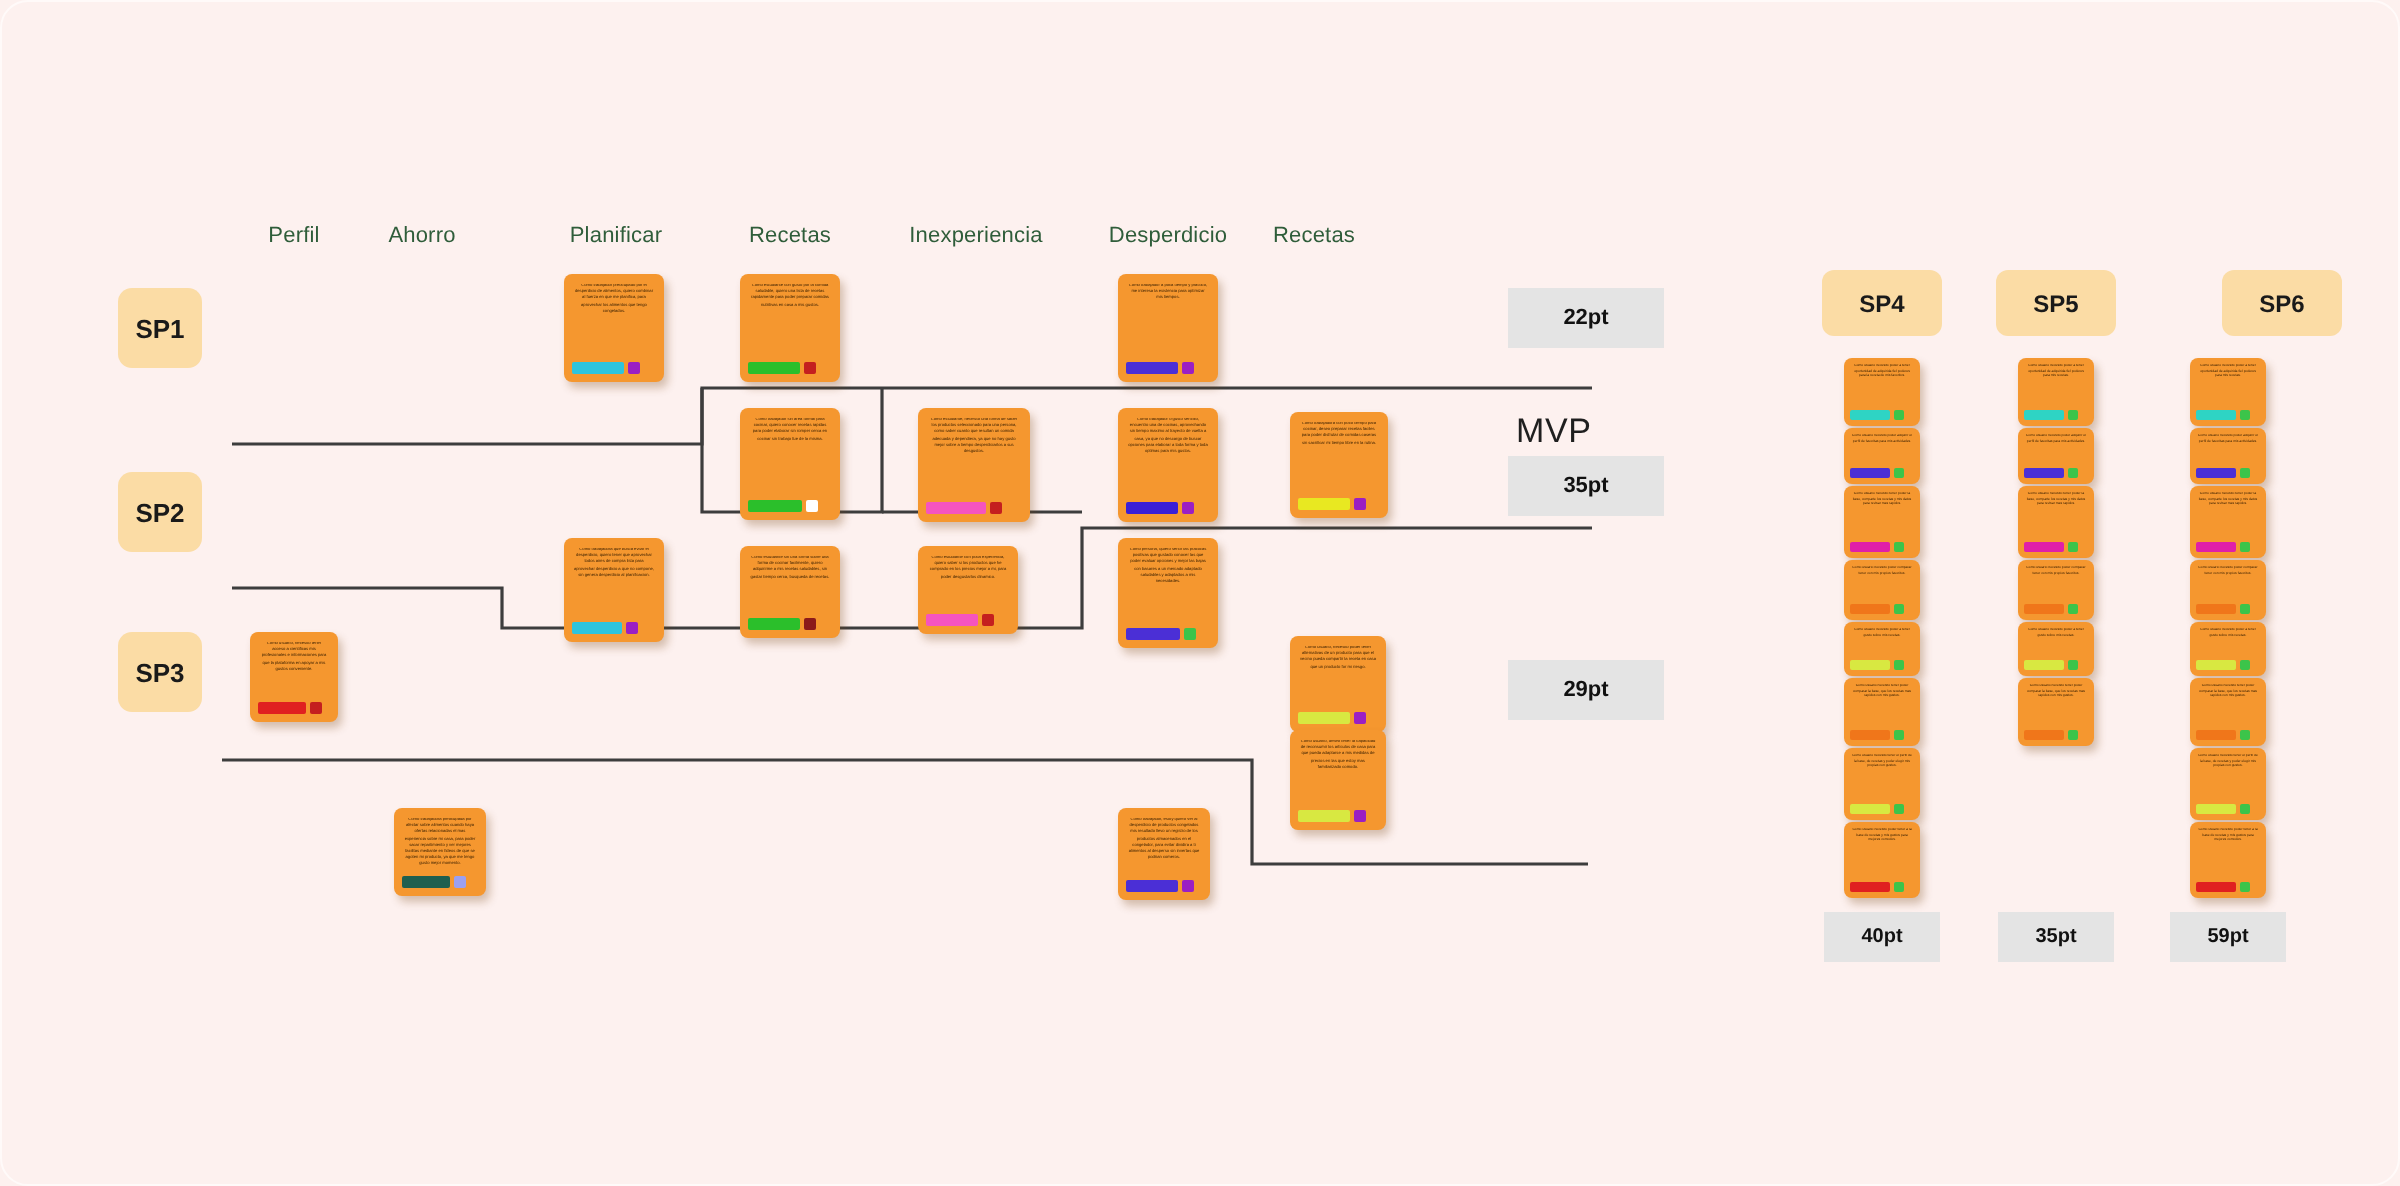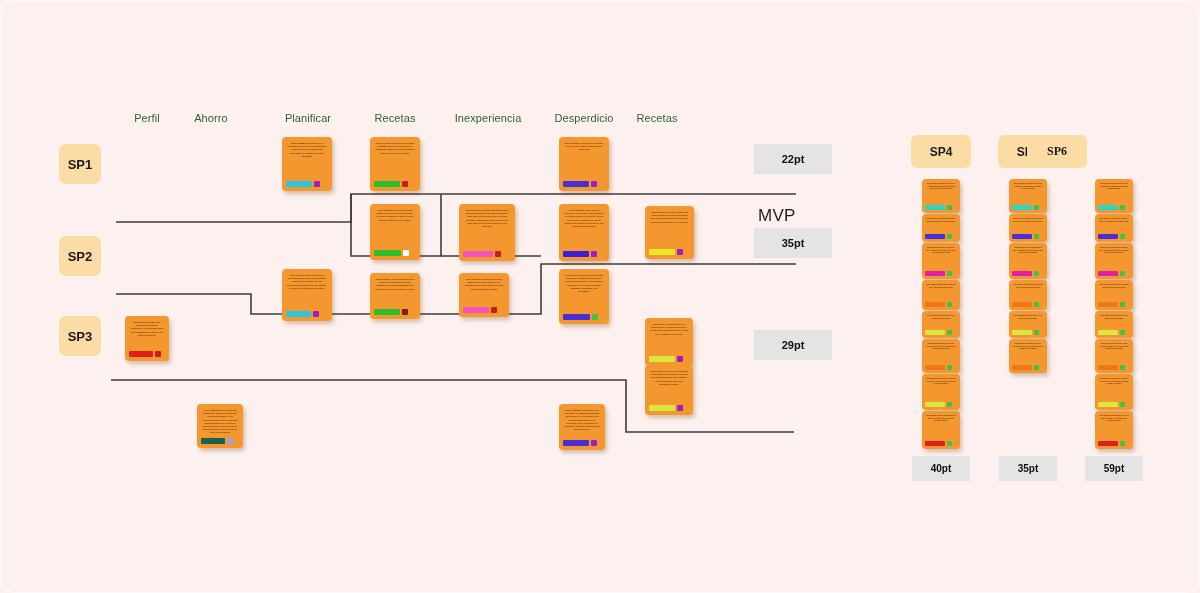--- a/index.html
+++ b/index.html
@@ -385,21 +385,21 @@
         </div>
       </div>
       <div class="note" style="width: 38px; height: 34px; left: 1008px; top: 338px; padding: 3px;">
         <div class="note-text" style="font-size: 1.7px;">Como usuario necesito tener poder comparar la base, que los recetas mas rapidos con mis gustos.</div>
         <div class="note-tags" style="height: 5px;">
           <span class="tag-bar" style="background: rgb(240, 118, 26); width: 20px; height: 5px;"></span>
           <span class="tag-chip" style="background: rgb(60, 196, 74); width: 5px; height: 5px;"></span>
         </div>
       </div>
       <div class="backlog-total" style="left: 998px;">35pt</div>
-      <div class="backlog-head" style="left: 1026px; font-family: Liberation Serif, serif;">SP6</div>
+      <div class="backlog-head" style="left: 1110px;">SP6</div>
       <div class="note" style="width: 38px; height: 34px; left: 1094px; top: 178px; padding: 3px;">
         <div class="note-text" style="font-size: 1.7px;">Como usuario necesito poder a tener oportunidad de adquirida fiel poderes para mis recetas.</div>
         <div class="note-tags" style="height: 5px;">
           <span class="tag-bar" style="background: rgb(46, 212, 196); width: 20px; height: 5px;"></span>
           <span class="tag-chip" style="background: rgb(60, 196, 74); width: 5px; height: 5px;"></span>
         </div>
       </div>
       <div class="note" style="width: 38px; height: 28px; left: 1094px; top: 213px; padding: 3px;">
         <div class="note-text" style="font-size: 1.7px;">Como usuario necesito poder adquirir el perfil de favoritas para mis actividades.</div>
         <div class="note-tags" style="height: 5px;">

